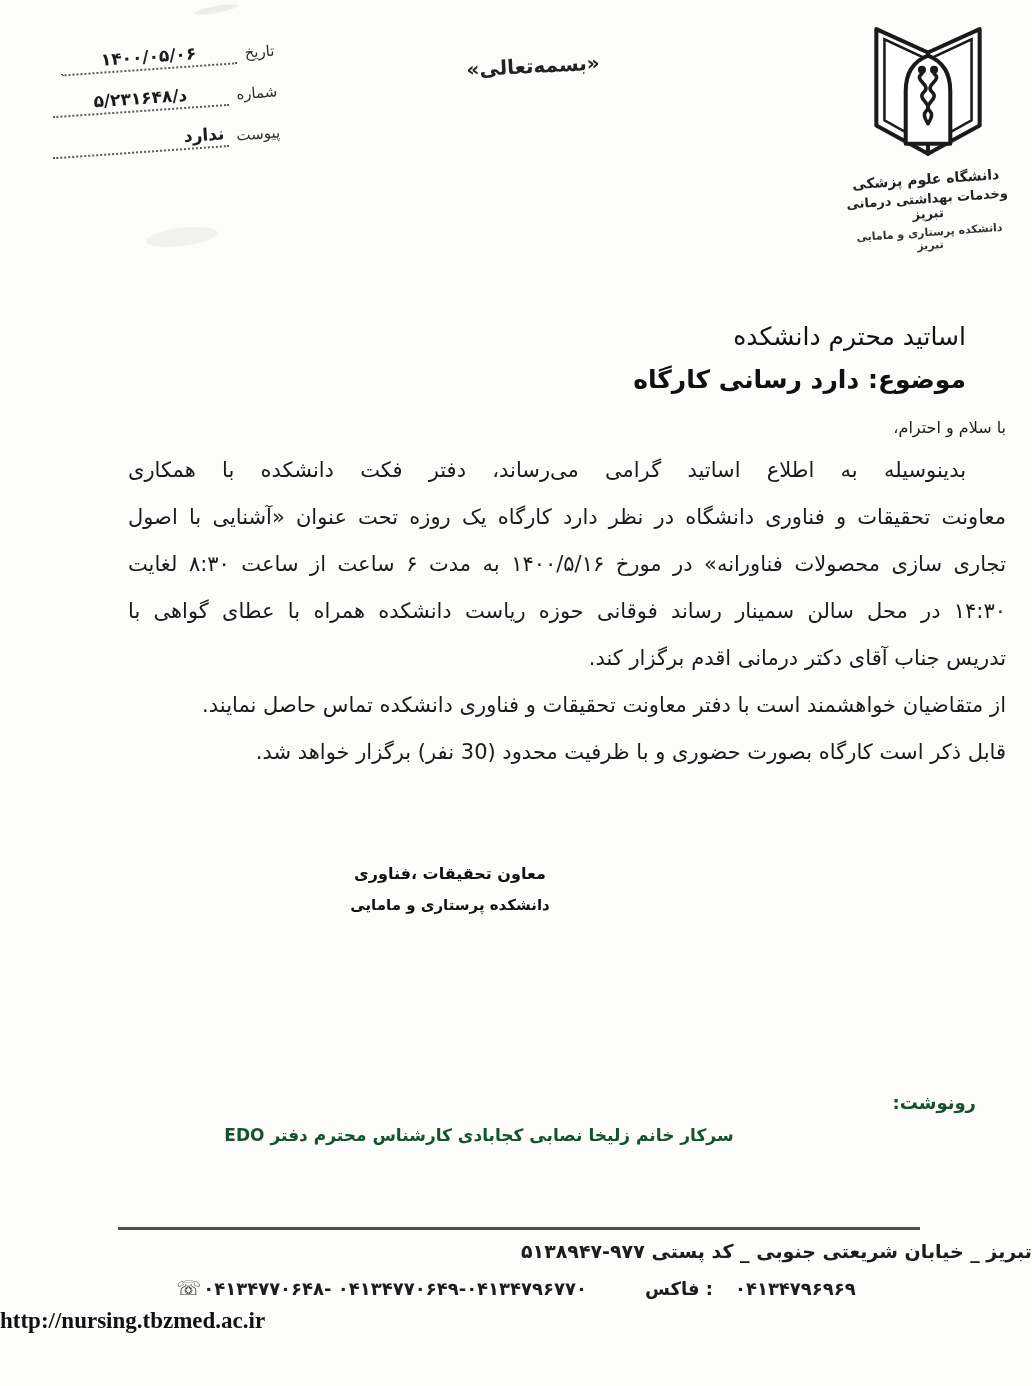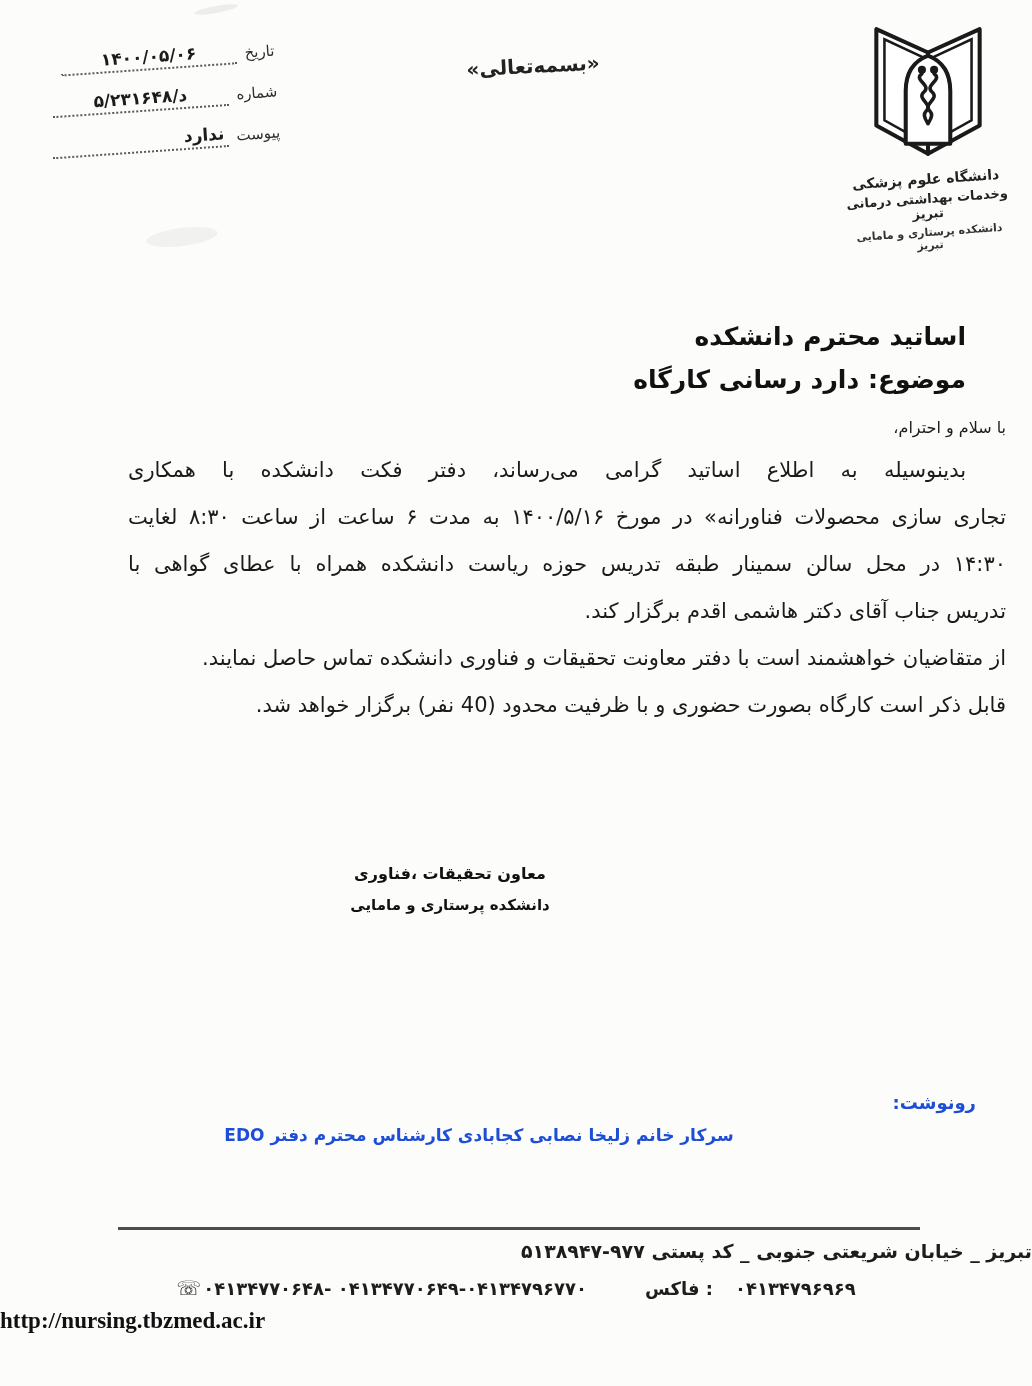--- a/index.html
+++ b/index.html
@@ -50,21 +50,21 @@
   .logo-text{transform:rotate(-4deg);margin-top:2px;color:#222;}
   .logo-text .l1{font-size:14px;font-weight:bold;}
   .logo-text .l2{font-size:13px;font-weight:bold;margin-top:4px;}
   .logo-text .l3{font-size:11px;font-weight:bold;margin-top:5px;color:#333;}
 
   
   .letter{
     position:absolute;top:322px;left:128px;right:26px;
     direction:rtl;text-align:right;
   }
-  .recipient{font-size:25px;font-weight:bold;padding-right:40px;margin-bottom:14px;color:#111;}
+  .recipient{font-size:25px;font-weight:normal;padding-right:40px;margin-bottom:14px;color:#111;}
   .subject{font-size:25px;font-weight:bold;padding-right:40px;margin-bottom:24px;color:#111;}
   .salutation{font-size:16px;margin-bottom:10px;}
   .bline{
     font-size:21px;line-height:47px;
     white-space:nowrap;
   }
   .bline.just{
     white-space:normal;
     text-align:justify;text-align-last:justify;text-justify:inter-word;
   }
@@ -75,21 +75,21 @@
     position:absolute;top:864px;left:328px;width:244px;
     direction:rtl;text-align:center;color:#111;
   }
   .sig-name{font-size:20px;font-weight:bold;margin-bottom:13px;}
   .sig-title{font-size:16px;font-weight:bold;margin-bottom:13px;}
   .sig-faculty{font-size:15px;font-weight:bold;}
 
   
   .cc{
     position:absolute;top:1092px;right:56px;left:60px;
-    direction:rtl;text-align:right;color:#1d4ed8;
+    direction:rtl;text-align:right;color:#14532d;
   }
   .cc-label{font-size:18px;font-weight:bold;margin-bottom:12px;}
   .cc-line{font-size:17px;font-weight:bold;padding-right:78px;text-align:center;}
 
   
   .footer-rule{
     position:absolute;top:1227px;left:118px;right:112px;height:3px;
     background:#4d4d4d;
   }
   .addr-line{
@@ -156,25 +156,26 @@
       <div class="l2">وخدمات بهداشتی درمانی تبریز</div>
       <div class="l3">دانشکده پرستاری و مامایی تبریز</div>
     </div>
   </div>
 
   <div class="letter">
     <div class="recipient">اساتید محترم دانشکده</div>
     <div class="subject">موضوع: دارد رسانی کارگاه</div>
     <div class="salutation">با سلام و احترام،</div>
     <div class="bline just indent">بدینوسیله به اطلاع اساتید گرامی می‌رساند، دفتر فکت دانشکده با همکاری</div>
+    <div class="bline just">معاونت تحقیقات و فناوری دانشگاه در نظر دارد کارگاه یک روزه تحت عنوان «آشنایی با اصول</div>
     <div class="bline just">تجاری سازی محصولات فناورانه» در مورخ ۱۴۰۰/۵/۱۶ به مدت ۶ ساعت از ساعت ۸:۳۰ لغایت</div>
-    <div class="bline just">۱۴:۳۰ در محل سالن سمینار طبقه تدریس حوزه ریاست دانشکده همراه با عطای گواهی با</div>
-    <div class="bline">تدریس جناب آقای دکتر هاشمی اقدم برگزار کند.</div>
+    <div class="bline just">۱۴:۳۰ در محل سالن سمینار رساند فوقانی حوزه ریاست دانشکده همراه با عطای گواهی با</div>
+    <div class="bline">تدریس جناب آقای دکتر درمانی اقدم برگزار کند.</div>
     <div class="bline">از متقاضیان خواهشمند است با دفتر معاونت تحقیقات و فناوری دانشکده تماس حاصل نمایند.</div>
-    <div class="bline">قابل ذکر است کارگاه بصورت حضوری و با ظرفیت محدود (40 نفر) برگزار خواهد شد.</div>
+    <div class="bline">قابل ذکر است کارگاه بصورت حضوری و با ظرفیت محدود (30 نفر) برگزار خواهد شد.</div>
   </div>
 
   <div class="signature">
     <div class="sig-title">معاون تحقیقات ،فناوری</div>
     <div class="sig-faculty">دانشکده پرستاری و مامایی</div>
   </div>
 
   <div class="cc">
     <div class="cc-label">رونوشت:</div>
     <div class="cc-line">سرکار خانم زلیخا نصابی کجابادی کارشناس محترم دفتر EDO</div>

